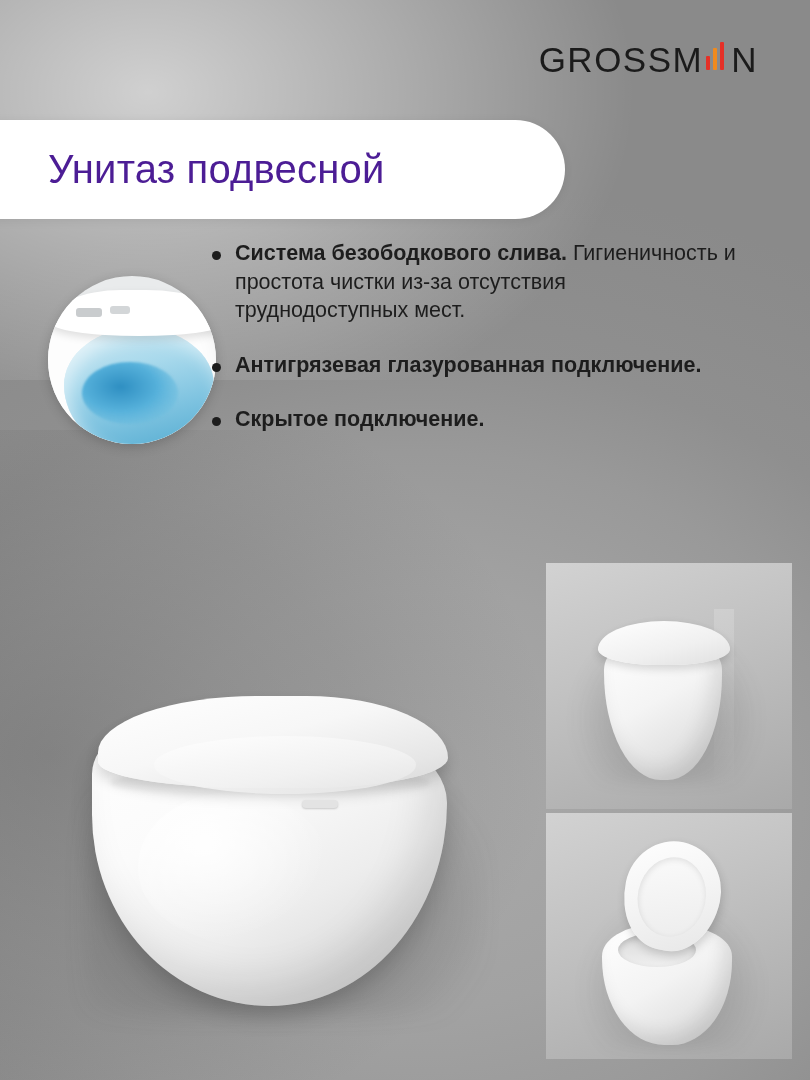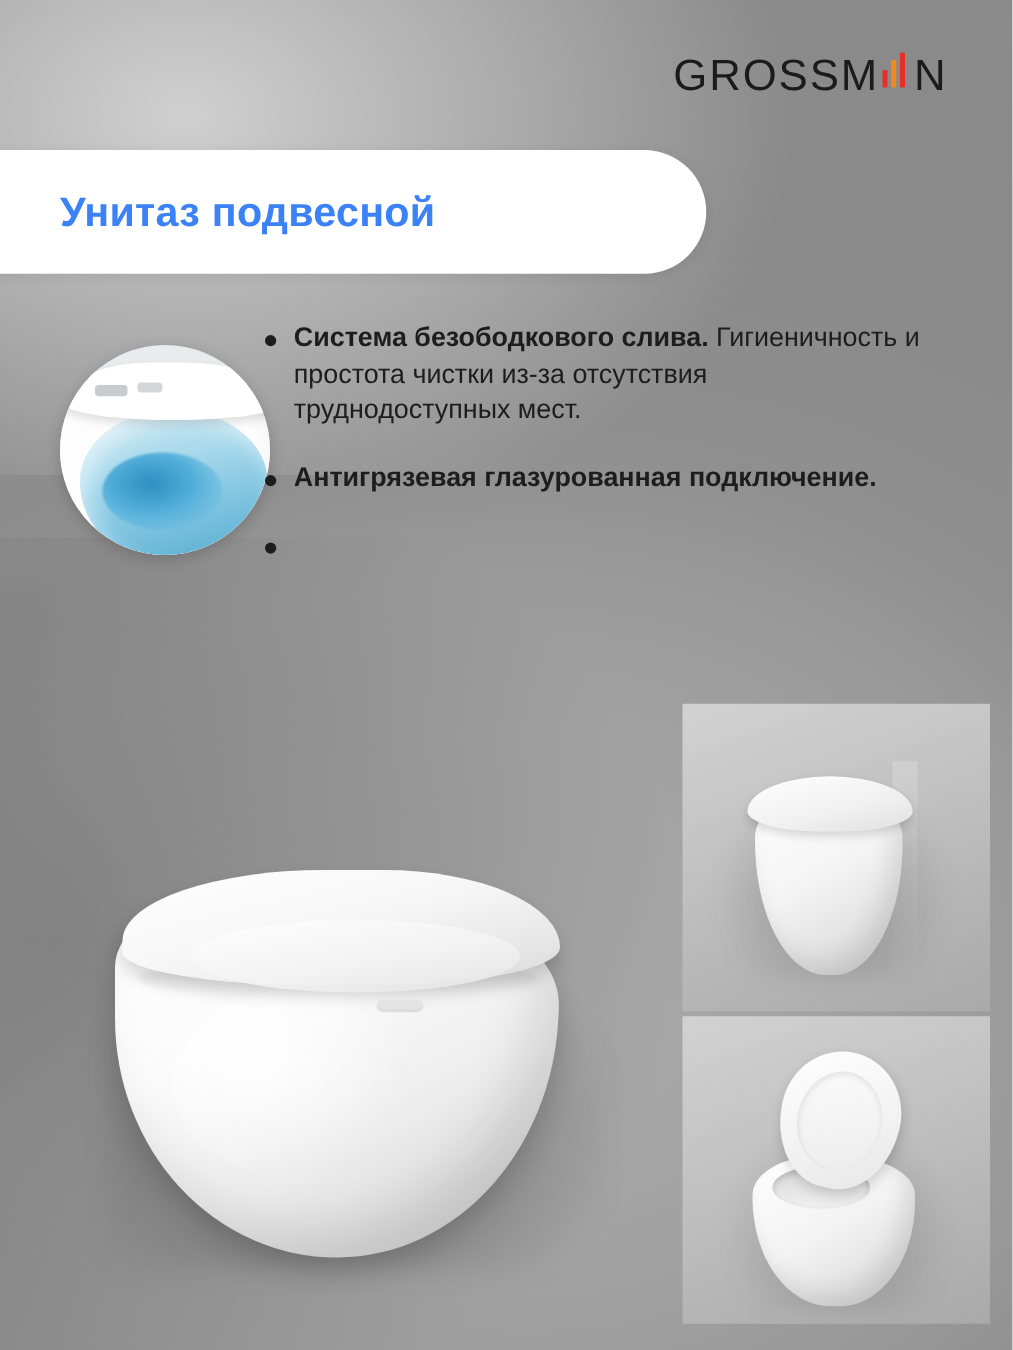--- a/index.html
+++ b/index.html
@@ -89,31 +89,31 @@
     height: 99px;
     background: #ffffff;
     border-radius: 0 52px 52px 0;
     display: flex;
     align-items: center;
     box-shadow: 0 2px 10px rgba(0,0,0,0.08);
     z-index: 5;
   }
   .title-text {
     margin-left: 88px;
-    font-size: 33px;
-    font-weight: bold;
-    color: #3b82f6;
+    font-size: 40px;
+    font-weight: normal;
+    color: #4c1d95;
     letter-spacing: 0.2px;
   }
 
   
   .features {
     position: absolute;
     left: 212px;
-    top: 256px;
+    top: 239px;
     width: 530px;
     z-index: 4;
   }
   .feature {
     display: flex;
     align-items: flex-start;
     margin-bottom: 26px;
   }
   .bullet {
     flex: 0 0 auto;
@@ -433,20 +433,23 @@
 
     <div class="feature">
       <span class="bullet"></span>
       <div class="feature-body">
         <span class="feature-strong">Антигрязевая глазурованная подключение.</span><span class="feature-rest"></span>
       </div>
     </div>
 
     <div class="feature">
       <span class="bullet"></span>
+      <div class="feature-body">
+        <span class="feature-strong">Скрытое подключение.</span><span class="feature-rest"></span>
+      </div>
     </div>
 
   </div>
 
   <div class="main-product">
     <div class="mp-shadow"></div>
     <div class="mp-body">
       <div class="mp-body-hi"></div>
     </div>
     <div class="mp-seam"></div>

